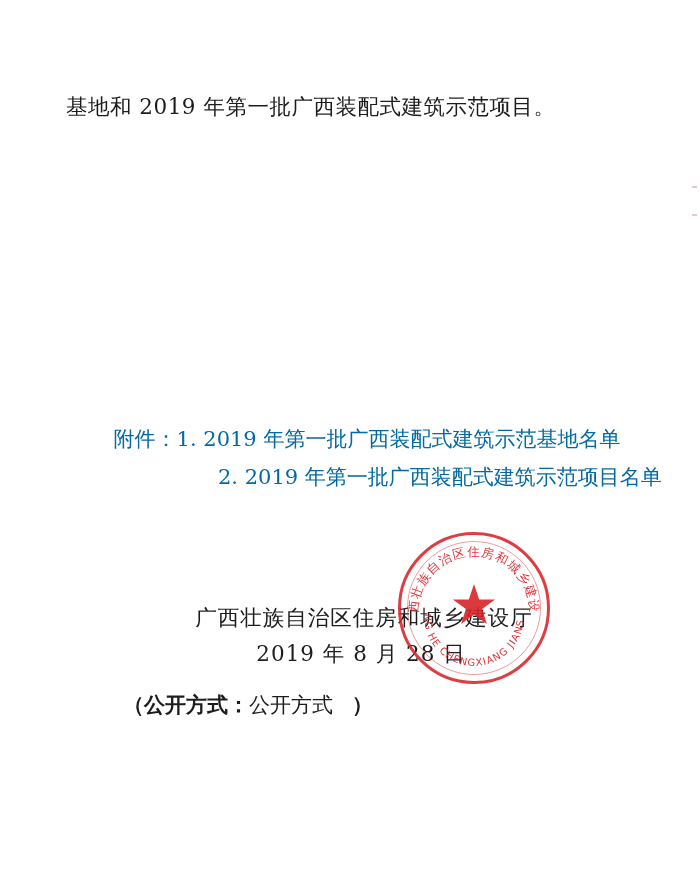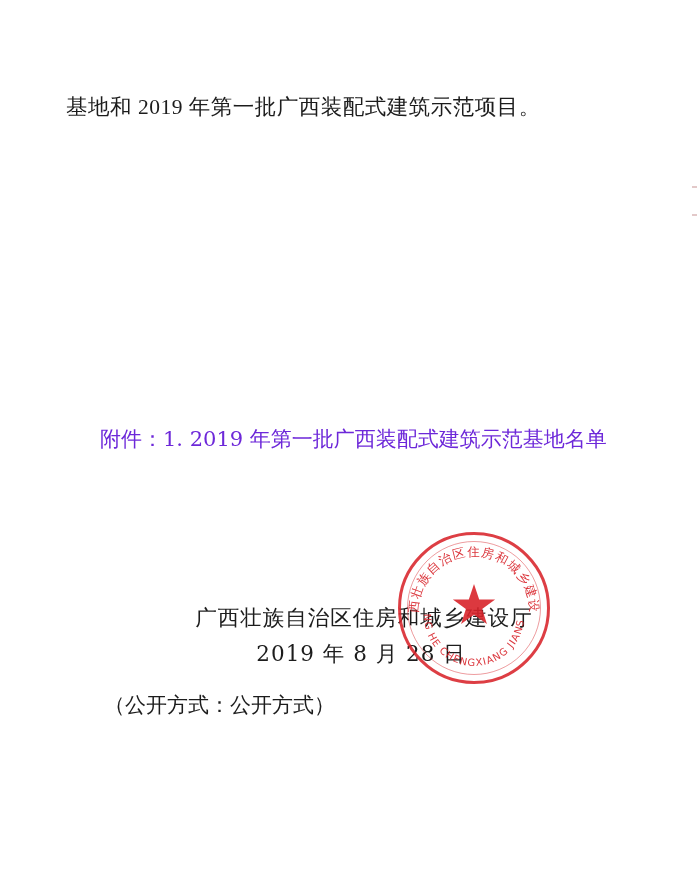--- a/index.html
+++ b/index.html
@@ -19,21 +19,20 @@
   .page {
     position: absolute;
     inset: 0;
   }
 
   .doc-body {
     position: absolute;
     left: 66px;
     top: 88px;
     width: 568px;
-    font-family: Liberation Serif, serif;
   }
 
   .para {
     font-size: 21.5px;
     line-height: 38px;
     letter-spacing: 0.5px;
     text-align: justify;
     text-justify: inter-ideograph;
     margin: 0;
     color: #1c1c1c;
@@ -43,21 +42,22 @@
     text-indent: 2em;
   }
 
   .attach-block {
     position: absolute;
     left: 66px;
     top: 420px;
     width: 568px;
     font-size: 21px;
     line-height: 38px;
-    color: #6d28d9;
+    color: #0369a1;
+    text-align: center;
   }
 
   .attach-row {
     display: block;
     white-space: nowrap;
   }
 
   .attach-label {
     display: inline-block;
     margin-left: 34px;
@@ -99,21 +99,22 @@
   .publish-mode {
     position: absolute;
     left: 104px;
     top: 688px;
     font-size: 21px;
     line-height: 34px;
     color: #1c1c1c;
     white-space: nowrap;
   }
   .publish-mode .pm-strong {
-    font-weight: 400;
+    font-weight: 700;
+    margin-left: 19px;
   }
 
   
   .seal {
     position: absolute;
     left: 398px;
     top: 532px;
     width: 152px;
     height: 152px;
     pointer-events: none;
@@ -183,20 +184,23 @@
 
 <div class="page">
 
   <div class="doc-body">
     <p class="para">基地和 2019 年第一批广西装配式建筑示范项目。</p>
   </div>
 
   <div class="attach-block">
     <div class="attach-row">
       <span class="attach-label">附件：</span><span class="attach-item-1">1. 2019 年第一批广西装配式建筑示范基地名单</span>
+    </div>
+    <div class="attach-row">
+      <span class="attach-item-2">2. 2019 年第一批广西装配式建筑示范项目名单</span>
     </div>
   </div>
 
   <div class="signature">
     <div class="sig-org">广西壮族自治区住房和城乡建设厅</div>
     <div class="sig-date">2019 年 8 月 28 日</div>
   </div>
 
   <div class="seal">
     <div class="seal-ring"></div>

